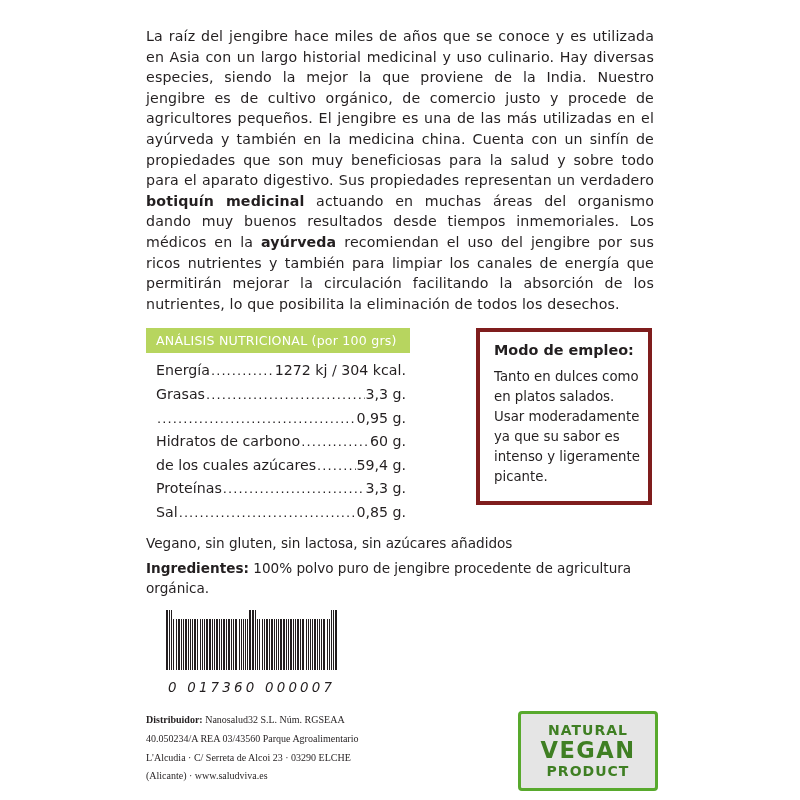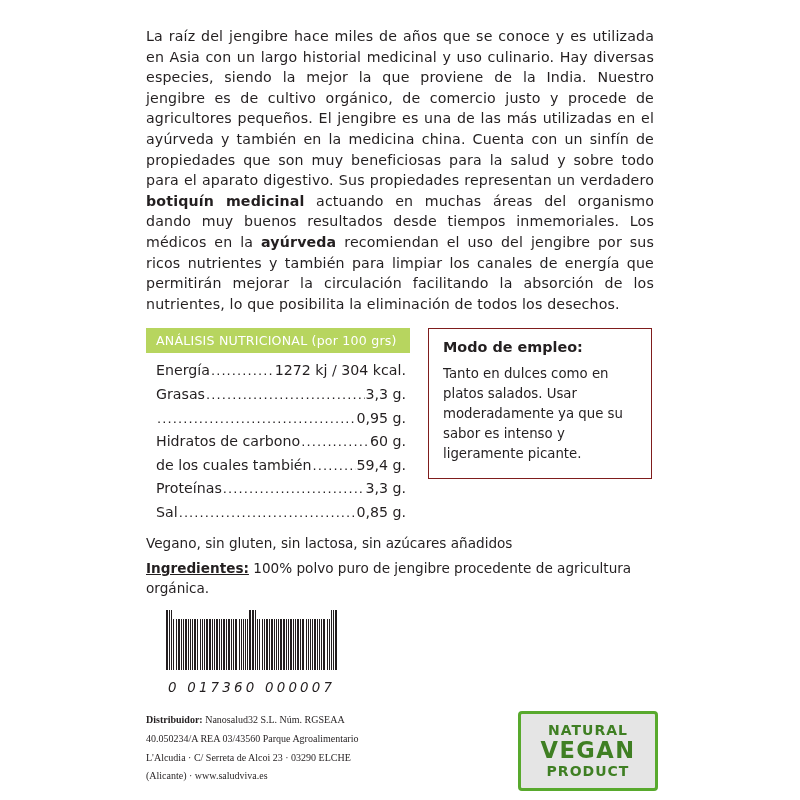--- a/index.html
+++ b/index.html
@@ -72,24 +72,25 @@
     overflow: hidden;
     white-space: nowrap;
     letter-spacing: 1.1px;
     padding: 0 1px;
     color: #231f20;
     font-size: 13px;
   }
   .nut-val { flex: 0 0 auto; }
 
   .right-box {
-    border: 1px solid #7f1d1d;
+    border: 4px solid #7f1d1d;
     box-sizing: border-box;
     padding: 10px 4px 14px 14px;
     min-height: 110px;
+    margin-left: 48px;
   }
   .right-title {
     font-weight: bold;
     font-size: 14.4px;
     margin-bottom: 9px;
   }
   .right-body {
     font-size: 13.3px;
     line-height: 20px;
   }
@@ -100,21 +101,21 @@
     line-height: 19px;
     margin-top: 10px;
     width: 512px;
   }
   .ingredients {
     font-size: 13.6px;
     line-height: 19.5px;
     margin-top: 6px;
     width: 512px;
   }
-  .ingredients b { font-weight: bold; text-decoration: underline; }
+  .ingredients b { font-weight: bold; }
 
   
   .origin-row {
     display: flex;
     align-items: flex-start;
     margin-top: 12px;
     width: 520px;
   }
   .origin-block {
     width: 176px;
@@ -231,21 +232,21 @@
           <div class="nut-row">
             <span class="nut-dots">............................................................</span>
             <span class="nut-val">0,95 g.</span>
           </div>
           <div class="nut-row">
             <span class="nut-name">Hidratos de carbono</span>
             <span class="nut-dots">............................................................</span>
             <span class="nut-val">60 g.</span>
           </div>
           <div class="nut-row">
-            <span class="nut-name">de los cuales también</span>
+            <span class="nut-name">de los cuales azúcares</span>
             <span class="nut-dots">............................................................</span>
             <span class="nut-val">59,4 g.</span>
           </div>
           <div class="nut-row">
             <span class="nut-name">Proteínas</span>
             <span class="nut-dots">............................................................</span>
             <span class="nut-val">3,3 g.</span>
           </div>
           <div class="nut-row">
             <span class="nut-name">Sal</span>

